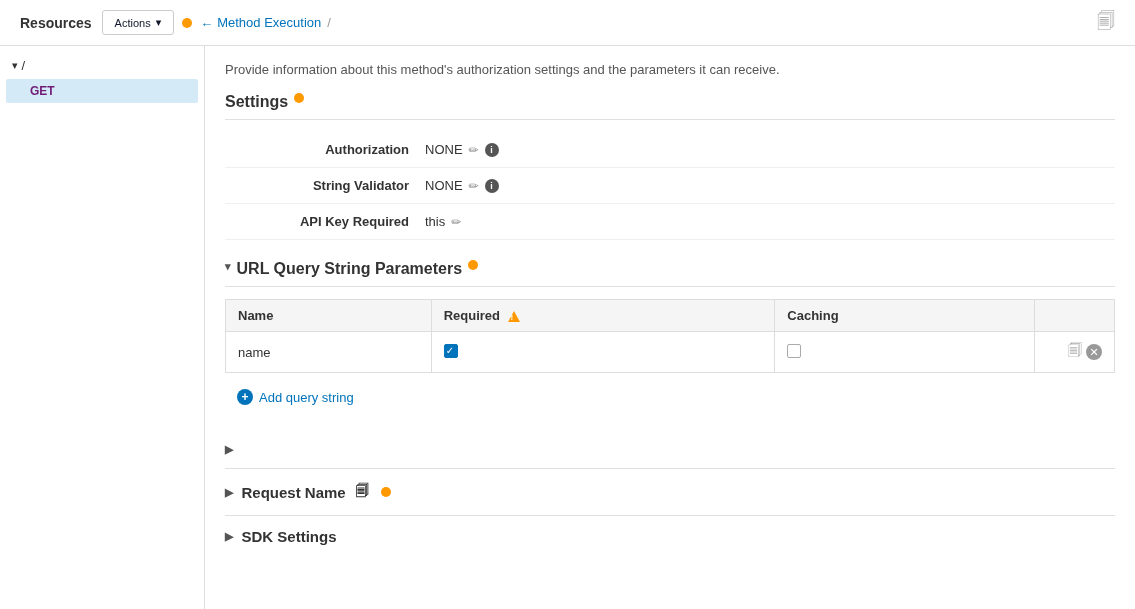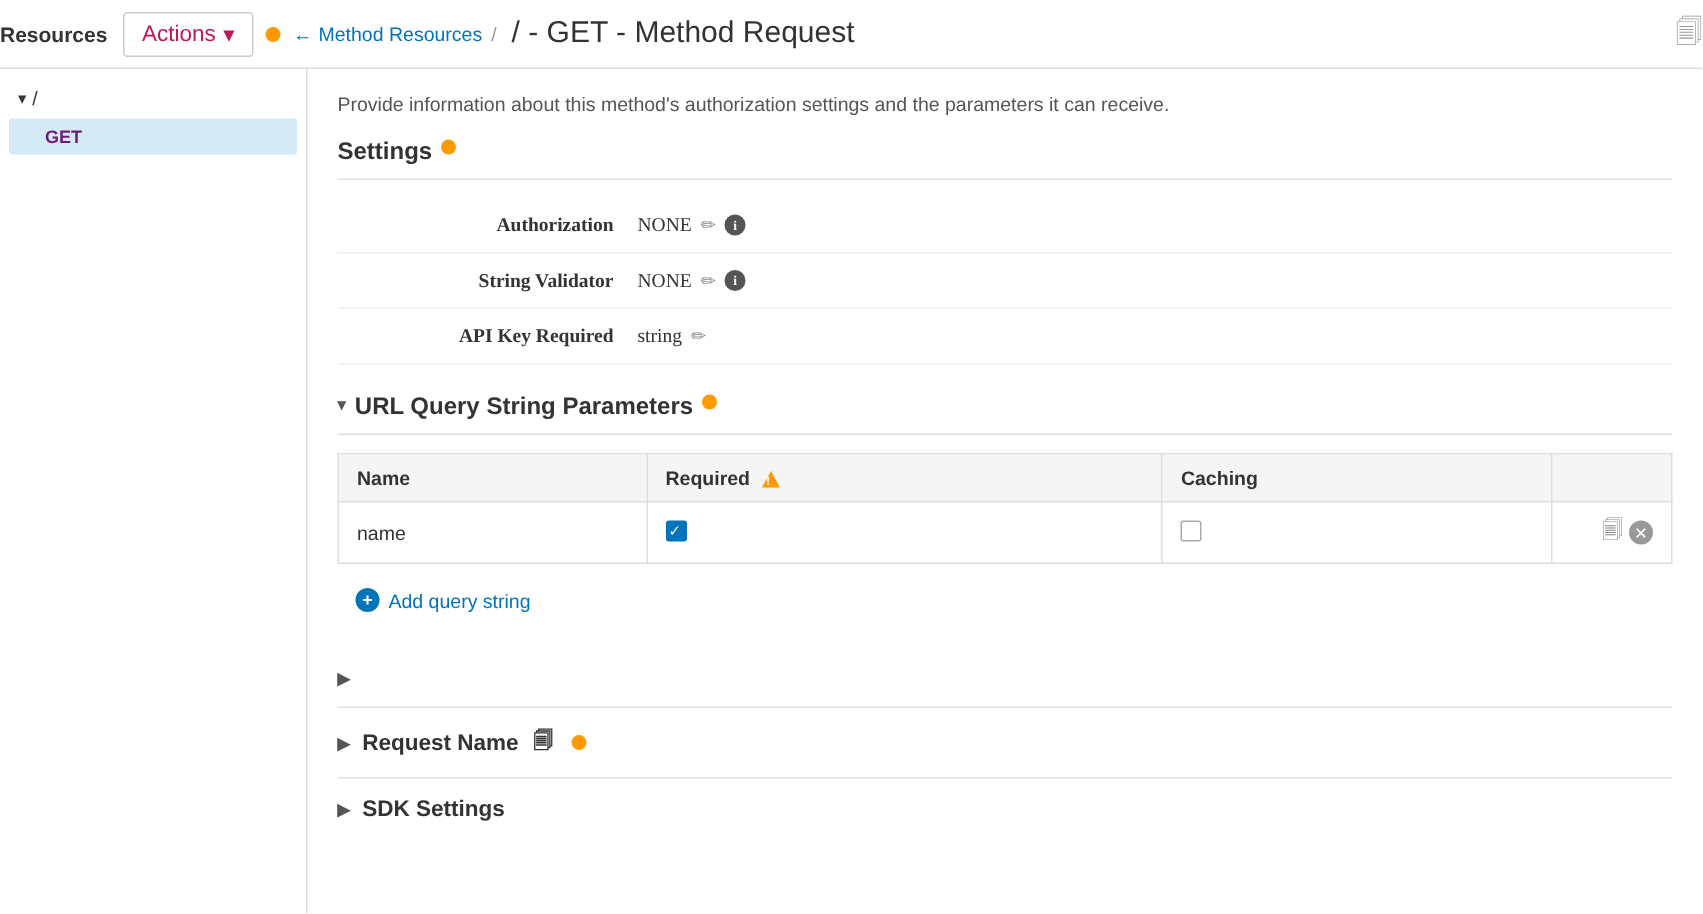--- a/index.html
+++ b/index.html
@@ -2,43 +2,43 @@
 <html><head>
   <meta charset="utf-8">
   <style>
     * { box-sizing: border-box; margin: 0; padding: 0; }
     body { font-family: -apple-system, BlinkMacSystemFont, 'Segoe UI', Arial, sans-serif; font-size: 13px; color: #333; background: #fff; display: flex; flex-direction: column; height: 609px; overflow: hidden; }
 
     
     .top-bar {
       display: flex;
       align-items: center;
-      padding: 0 0;
+      padding: 0 20px;
       height: 46px;
       border-bottom: 1px solid #ddd;
       background: #fff;
       flex-shrink: 0;
     }
     .top-bar-resources {
       font-weight: 600;
       font-size: 14px;
       color: #333;
       margin-right: 10px;
     }
     .actions-btn {
       background: #fff;
       border: 1px solid #ccc;
       border-radius: 3px;
       padding: 5px 12px;
-      font-size: 15px;
+      font-size: 11px;
       cursor: pointer;
       display: flex;
       align-items: center;
       gap: 5px;
-      color: #be185d;
+      color: #0f172a;
     }
     .orange-dot {
       width: 10px; height: 10px;
       background: #f90;
       border-radius: 50%;
       display: inline-block;
       flex-shrink: 0;
     }
     .breadcrumb-arrow {
       color: #0073bb;
@@ -145,21 +145,20 @@
 
     
     .settings-section {
       margin-bottom: 20px;
     }
     .setting-row {
       display: flex;
       align-items: center;
       padding: 10px 0;
       border-bottom: 1px solid #f0f0f0;
-      font-family: Liberation Serif, serif;
     }
     .setting-label {
       width: 200px;
       text-align: right;
       font-weight: 600;
       font-size: 13px;
       color: #333;
       padding-right: 16px;
     }
     .setting-value {
@@ -322,23 +321,22 @@
 <body>
 
 <div class="top-bar">
   <span class="top-bar-resources">Resources</span>
   <button class="actions-btn">
     <span>Actions</span>
     <span>▾</span>
   </button>
   <span class="orange-dot" style="margin: 0 8px;"></span>
   <a class="breadcrumb-arrow">←</a>
-  <a class="breadcrumb-link">Method Resources</a>
+  <a class="breadcrumb-link">Method Execution</a>
   <span class="breadcrumb-sep">/</span>
-  <span class="page-title">/ - GET - Method Request</span>
   <div class="top-bar-spacer"></div>
   <span class="doc-icon">🗐</span>
 </div>
 
 <div class="main-layout">
 
   <div class="sidebar">
     <div class="sidebar-item">
       <span class="caret">▾</span>
       <span class="path-label">/</span>
@@ -372,21 +370,21 @@
         <div class="setting-value">
           <span>NONE</span>
           <span class="edit-icon">✏</span>
           <span class="info-icon">i</span>
         </div>
       </div>
 
       <div class="setting-row">
         <div class="setting-label">API Key Required</div>
         <div class="setting-value">
-          <span>string</span>
+          <span>this</span>
           <span class="edit-icon">✏</span>
         </div>
       </div>
     </div>
 
     <div class="query-section">
       <div class="section-header">
         <span class="caret">▾</span>
         <span>URL Query String Parameters</span>
         <span class="orange-dot"></span>

